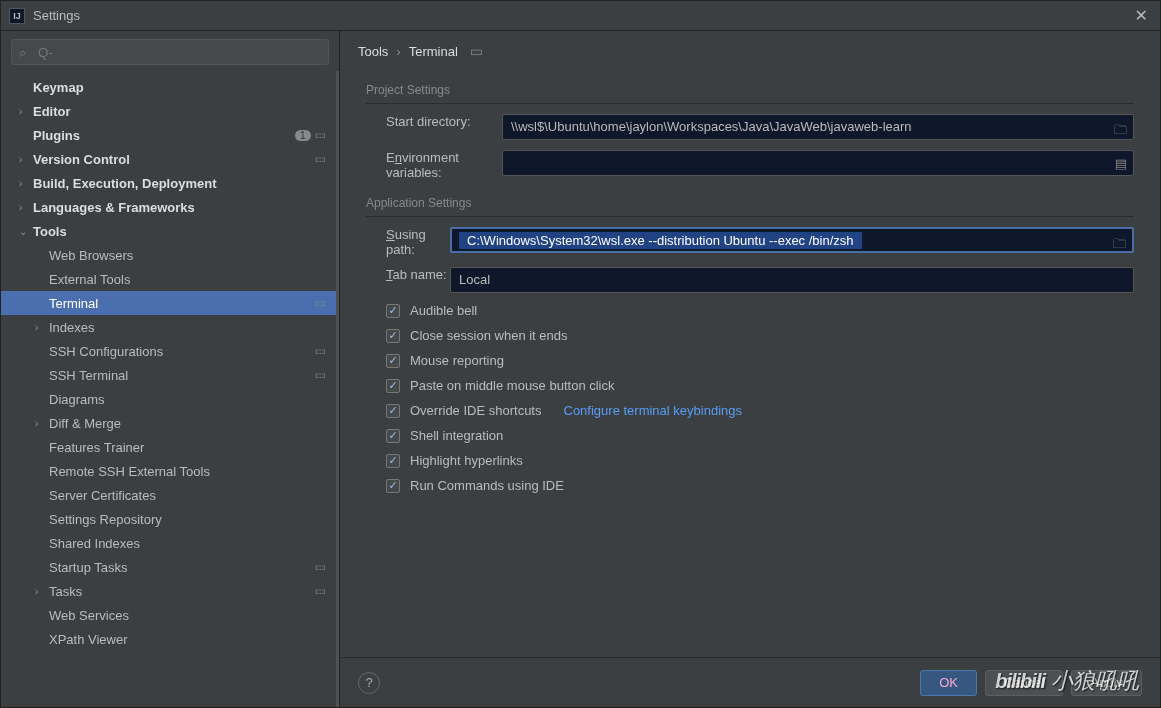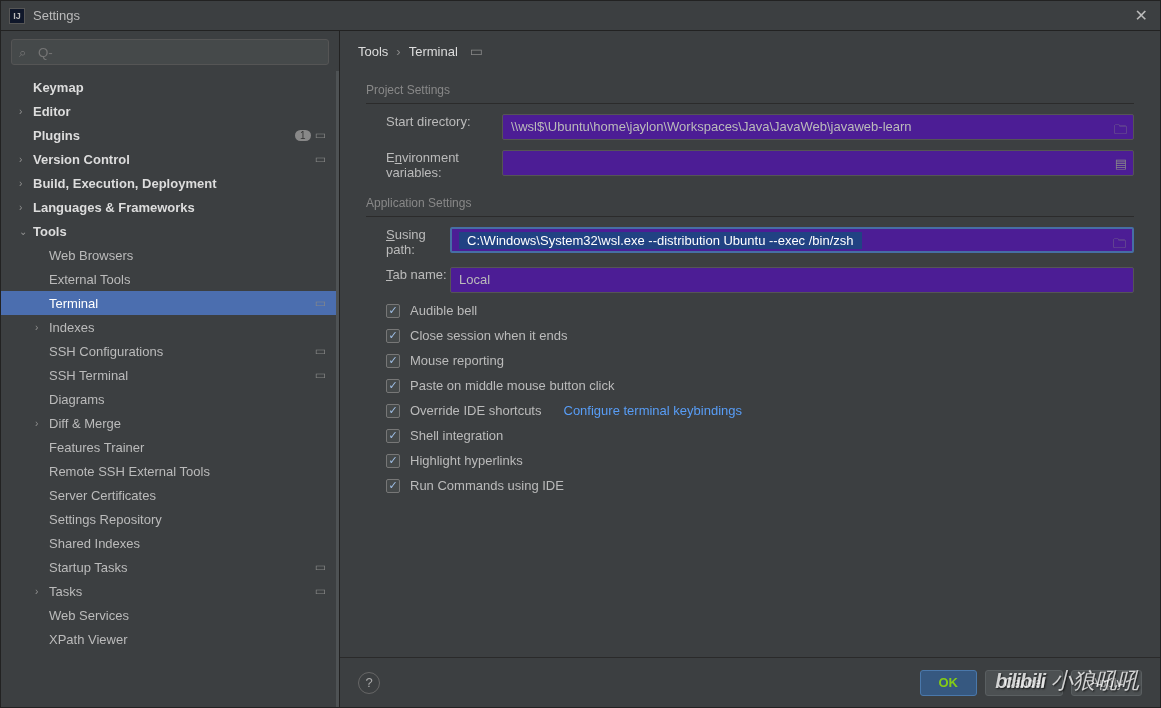--- a/index.html
+++ b/index.html
@@ -27,34 +27,34 @@
 .content { flex:1; display:flex; flex-direction:column; min-width:0;}
 .breadcrumb { height:40px; display:flex; align-items:center; padding:0 18px; gap:8px; color:#ddd;}
 .breadcrumb .crumb{ font-size:13px;}
 .breadcrumb .sep{ color:#888;}
 .breadcrumb .reset{ color:#888; font-size:14px; margin-left:4px;}
 .main { flex:1; overflow-y:auto; padding:0 26px 12px 26px;}
 .section-title { color:#888; font-size:12px; border-bottom:1px solid #2b2b2b; padding:6px 0 6px 0; margin:6px 0 10px 0;}
 .form-row { display:flex; align-items:flex-start; margin:0 0 10px 20px; }
 .form-row .flabel { width:116px; color:#bbb;}
 .form-row .flabel .ul{ text-decoration:underline; }
-.inputbox { flex:1; height:26px; background:#4c1d95; border:1px solid #555; color:#bbb; padding:0 28px 0 8px; position:relative; border-radius:2px;}
+.inputbox { flex:1; height:26px; background:#0f172a; border:1px solid #555; color:#bbb; padding:0 28px 0 8px; position:relative; border-radius:2px;}
 .inputbox.focus{ border:2px solid #466ea5; padding:0 27px 0 7px;}
 .inputbox .val{ display:block; line-height:24px; white-space:nowrap; overflow:hidden;}
 .inputbox.focus .sel{ background:#214283; color:#fff; padding:1px 8px;}
 .inputbox .endicon{ position:absolute; right:6px; top:5px; color:#888; font-size:13px;}
 .chk-row{ display:flex; align-items:center; margin:0 0 10px 20px; gap:10px; color:#bbb;}
 .chk{ width:14px; height:14px; border:1px solid #777; border-radius:2px; display:flex; align-items:center; justify-content:center; background:#45494a;}
 .chk.on::after{ content:"✓"; font-size:11px; color:#a0c0e8; line-height:1;}
 .link{ color:#589df6; margin-left:12px; cursor:pointer;}
 .footer{ height:50px; border-top:1px solid #2a2a2a; display:flex; align-items:center; padding:0 18px;}
 .help{ width:22px; height:22px; border:1px solid #666; border-radius:11px; display:flex; align-items:center; justify-content:center; color:#aaa; font-size:13px;}
 .spacer{flex:1;}
 .btn{ height:26px; padding:0 18px; border:1px solid #5a5f61; background:#4c5052; color:#ccc; border-radius:3px; margin-left:8px; cursor:pointer; font-size:13px;}
-.btn.primary{ background:#365880; border-color:#4a78ab; color:#84cc16;font-weight:bold;}
+.btn.primary{ background:#365880; border-color:#4a78ab; color:#f9a8d4;}
 .watermark{ position:absolute; right:22px; bottom:12px; color:#fff; opacity:0.75; font-size:22px; text-shadow:1px 1px 2px #000; font-style:italic; display:flex; align-items:center; gap:6px; pointer-events:none;}
 .watermark .bili{ font-size:20px; font-weight:bold; letter-spacing:-1px;}
 </style>
 </head>
 <body>
 
 <div class="window">
   <div class="titlebar">
     <div class="icon">IJ</div>
     <div>Settings</div>

